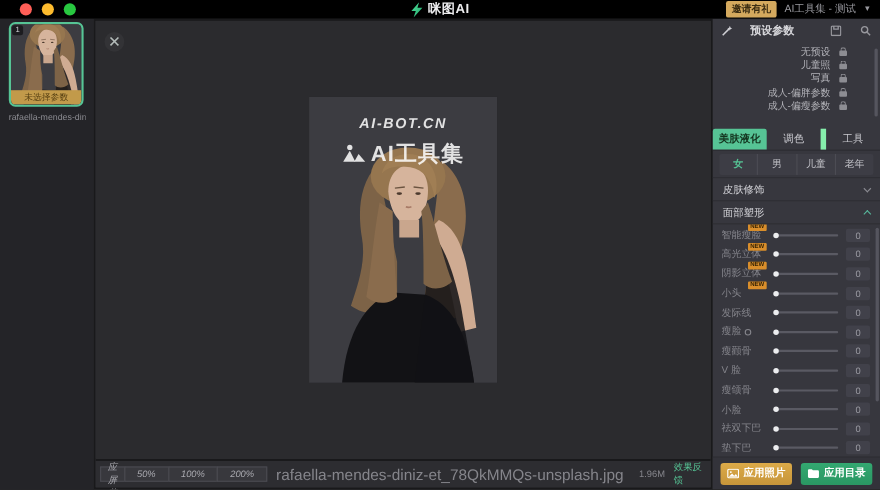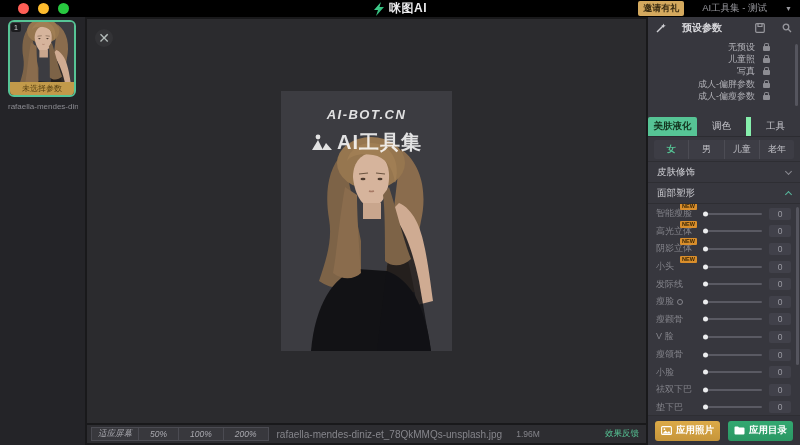--- a/index.html
+++ b/index.html
@@ -6,21 +6,21 @@
   *{box-sizing:border-box;font-family:"Liberation Sans","DejaVu Sans",sans-serif;}
   .app{width:800px;height:445px;background:#3a3a3f;display:flex;flex-direction:column;overflow:hidden;position:relative;}
 
   
   .titlebar{flex:0 0 17px;display:flex;align-items:center;position:relative;background:#000000;}
   .traffic{display:flex;gap:9px;margin-left:18px;}
   .tdot{width:11px;height:11px;border-radius:50%;}
   .tdot.red{background:#ff5f57;}.tdot.yel{background:#febc2e;}.tdot.grn{background:#28c840;}
   .title-center{position:absolute;left:50%;transform:translateX(-50%);display:flex;align-items:center;gap:4px;}
   .title-center span{color:#ececee;font-size:12px;font-weight:bold;letter-spacing:0.5px;}
-  .title-right{margin-left:auto;display:flex;align-items:center;gap:18px;padding-right:8px;}
+  .title-right{margin-left:auto;display:flex;align-items:center;gap:7px;padding-right:8px;}
   .invite{background:#d4a95e;color:#3c2e13;font-size:9px;font-weight:bold;padding:1px 5px;border-radius:2px;}
   .account{color:#9a9aa0;font-size:9.5px;}
   .caret{color:#9a9aa0;font-size:7px;}
 
   
   .main{flex:1;display:flex;min-height:0;}
 
   
   .sidebar{width:85px;background:#242428;padding:3px 7px 0 8px;}
   .thumb{position:relative;width:68px;height:77px;border:2px solid #56c495;border-radius:6px;overflow:hidden;background:#3a3a3f;}
@@ -37,21 +37,21 @@
   .photo > svg{position:absolute;inset:0;width:100%;height:100%;}
   .wm{position:absolute;top:16px;left:0;right:0;text-align:center;color:rgba(255,255,255,0.85);pointer-events:none;}
   .wm1{font-size:13px;font-weight:bold;font-style:italic;letter-spacing:1.5px;}
   .wm2{margin-top:7px;display:flex;align-items:center;justify-content:center;gap:4px;font-size:20px;font-weight:bold;letter-spacing:1px;}
 
   
   .statusbar{flex:0 0 20px;background:#2d2d31;border-top:2px solid #19191b;display:flex;align-items:center;padding:0 5px;gap:8px;}
   .zoom-group{display:flex;}
   .zbtn{background:#38383d;border:1px solid #4b4b52;color:#a9a9af;font-size:8.5px;height:14px;display:flex;align-items:center;justify-content:center;padding:0 11px;margin-left:-1px;cursor:pointer;font-style:italic;}
   .zbtn.fit{padding:0 6px;}
-  .fname{color:#85858b;font-size:10px;white-space:nowrap;}
+  .fname{color:#85858b;font-size:14px;white-space:nowrap;}
   .fsize{color:#85858b;font-size:8.5px;margin-left:6px;}
   .feedback{margin-left:auto;color:#56c495;font-size:8.5px;padding-right:2px;cursor:pointer;}
 
   
   .panel{width:152px;background:#37373e;display:flex;flex-direction:column;min-height:0;}
   .p-head{flex:0 0 22px;display:flex;align-items:center;gap:16px;padding:0 8px;}
   .p-head .p-title{color:#d6d6da;font-size:10px;font-weight:bold;}
   .p-head .spacer{flex:1;}
   .hicon{width:11px;height:11px;display:flex;align-items:center;justify-content:center;cursor:pointer;}
   .p-list{position:relative;flex:0 0 78px;padding-top:2px;}

